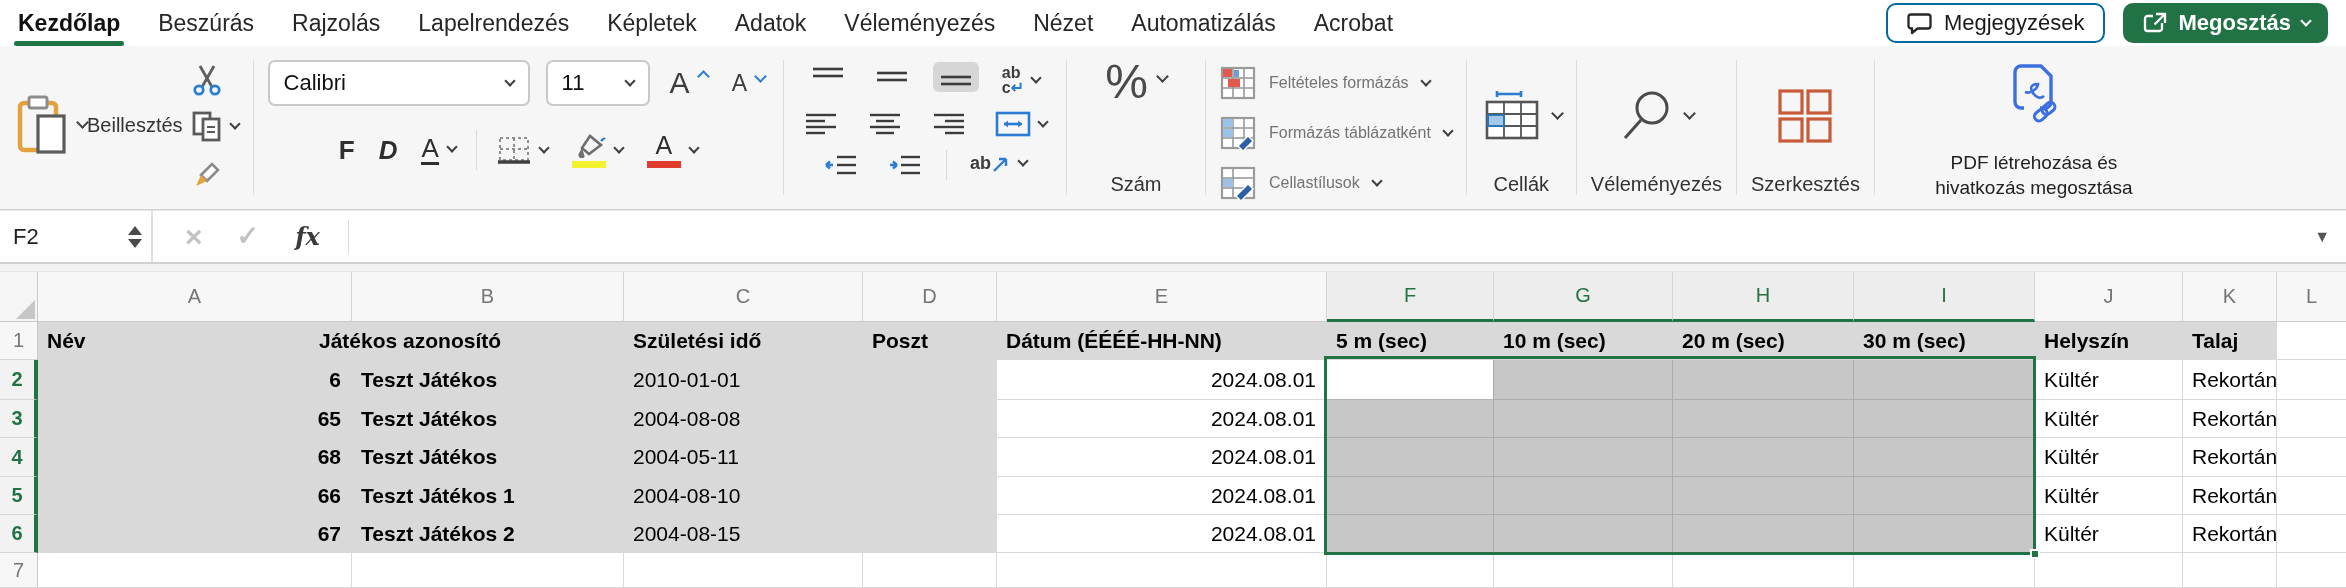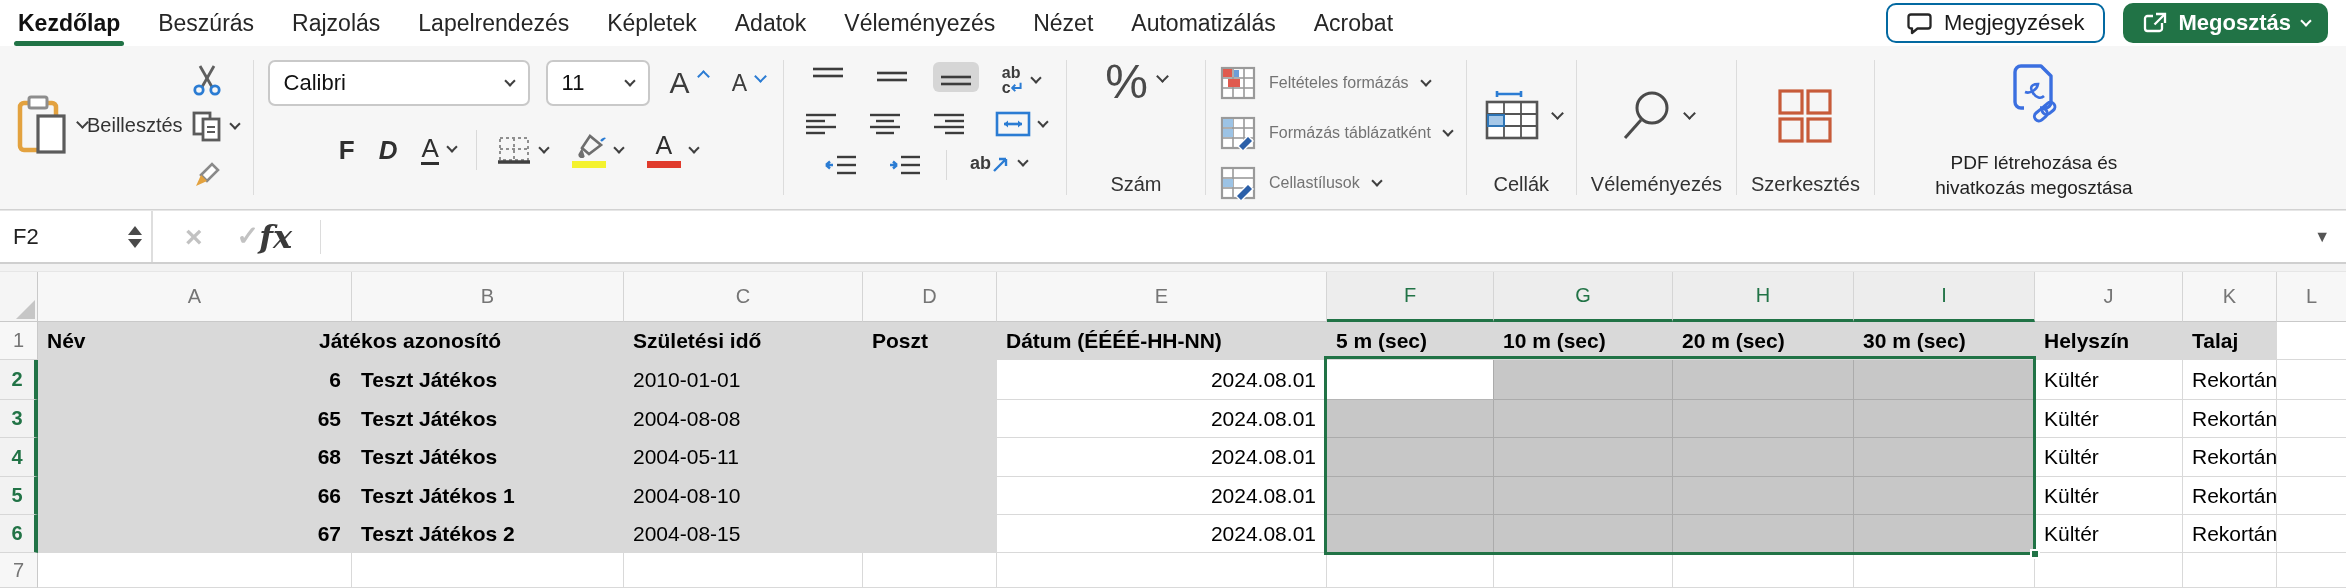--- a/index.html
+++ b/index.html
@@ -74,21 +74,21 @@
   .pdf-label{font-size:19px;color:#222;text-align:center;line-height:25px;padding-bottom:4px}
 
   
   .fbar{height:54px;background:#fff;border-top:1px solid #e6e6e6;border-bottom:2px solid #cfcfcf;display:flex;align-items:center}
   .namebox{width:153px;height:100%;display:flex;align-items:center;justify-content:space-between;padding:0 9px 0 13px;font-size:22px;color:#222;border-right:2px solid #dedede}
   .spin{display:flex;flex-direction:column;gap:4px;align-items:center}
   .tri-u{width:0;height:0;border-left:7px solid transparent;border-right:7px solid transparent;border-bottom:9px solid #4a4a4a}
   .tri-d{width:0;height:0;border-left:7px solid transparent;border-right:7px solid transparent;border-top:9px solid #4a4a4a}
   .fb-x{font-size:30px;color:#c2c2c2;margin-left:32px;font-weight:700;line-height:1}
   .fb-ok{font-size:27px;color:#c2c2c2;margin-left:34px;font-weight:700;line-height:1}
-  .fb-fx{font-family:"DejaVu Serif",serif;font-style:italic;font-weight:700;font-size:32px;color:#3a3a3a;}
+  .fb-fx{font-family:"DejaVu Serif",serif;font-style:italic;font-weight:700;font-size:24px;color:#3a3a3a;margin-left:36px}
   .fb-sep2{width:1px;height:34px;background:#dcdcdc;margin-left:28px}
   .fb-input{flex:1;height:100%;font-size:21px;display:flex;align-items:center;padding-left:12px;color:#111}
   .fb-expand{color:#555;font-size:16px;margin-right:16px}
 
   .gapstrip{height:8px;background:#f2f2f2;border-bottom:1px solid #e6e6e6}
 
   
   .sheet{position:relative;height:316px;background:#fff;overflow:hidden}
   .grow{display:flex;width:100%}
   .grow.hdr{height:50px}

